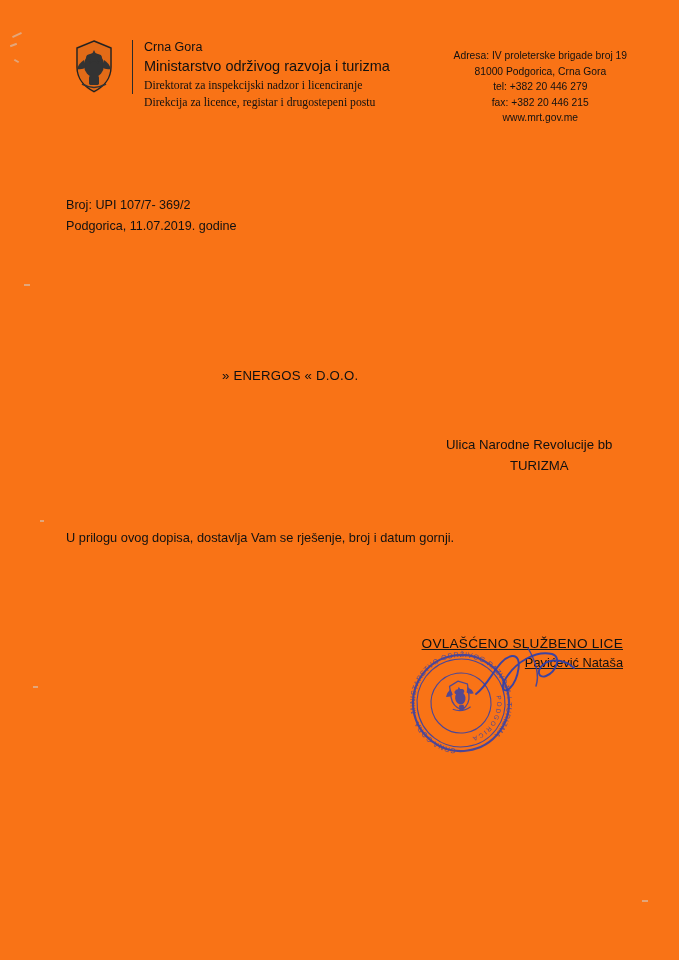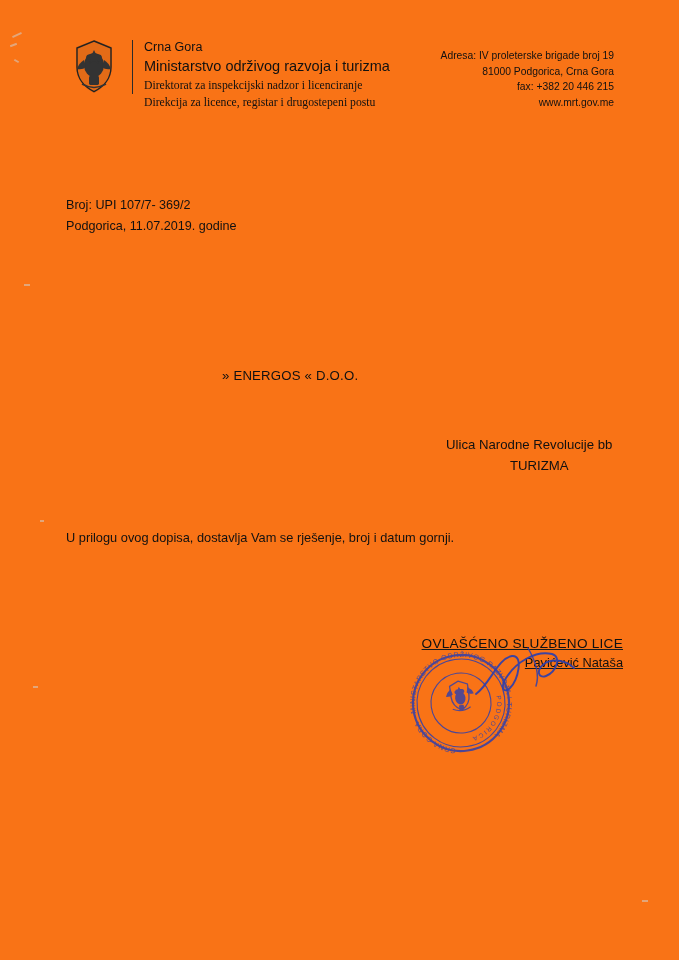--- a/index.html
+++ b/index.html
@@ -75,23 +75,23 @@
     line-height: 17px;
     color: #111;
     white-space: nowrap;
     overflow: hidden;
     font-family: Liberation Serif, serif;
   }
   .org .l4 { width: 300px; }
 
   .address {
     position: absolute;
-    right: 13px;
+    right: 0;
     top: 12px;
-    text-align: right;
+    text-align: center;
     font-size: 10.3px;
     line-height: 15.5px;
     color: #111;
   }
 
   
   .ref {
     position: absolute;
     left: 66px;
     top: 195px;
@@ -204,20 +204,21 @@
     <div class="org">
       <div class="l1">Crna Gora</div>
       <div class="l2">Ministarstvo održivog razvoja  i turizma</div>
       <div class="l3">Direktorat za inspekcijski nadzor i licenciranje</div>
       <div class="l4">Direkcija za licence, registar i drugostepeni postu</div>
     </div>
 
     <div class="address">
       <div>Adresa: IV proleterske brigade broj 19</div>
       <div>81000 Podgorica, Crna Gora</div>
+      <div>tel: +382 20 446 279</div>
       <div>fax: +382 20 446 215</div>
       <div>www.mrt.gov.me</div>
     </div>
   </div>
 
   <div class="ref">
     <div>Broj: UPI 107/7- 369/2</div>
     <div>Podgorica, 11.07.2019. godine</div>
   </div>
 

